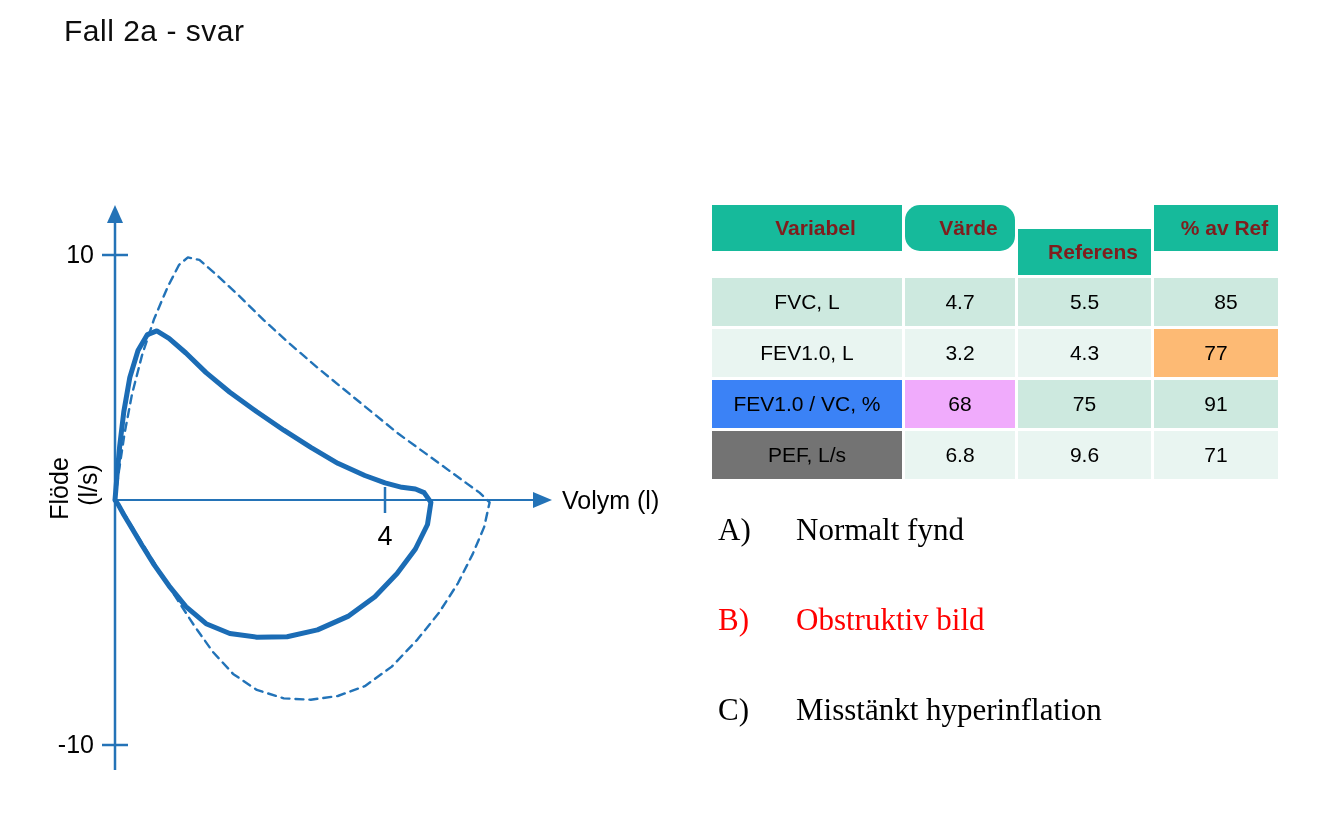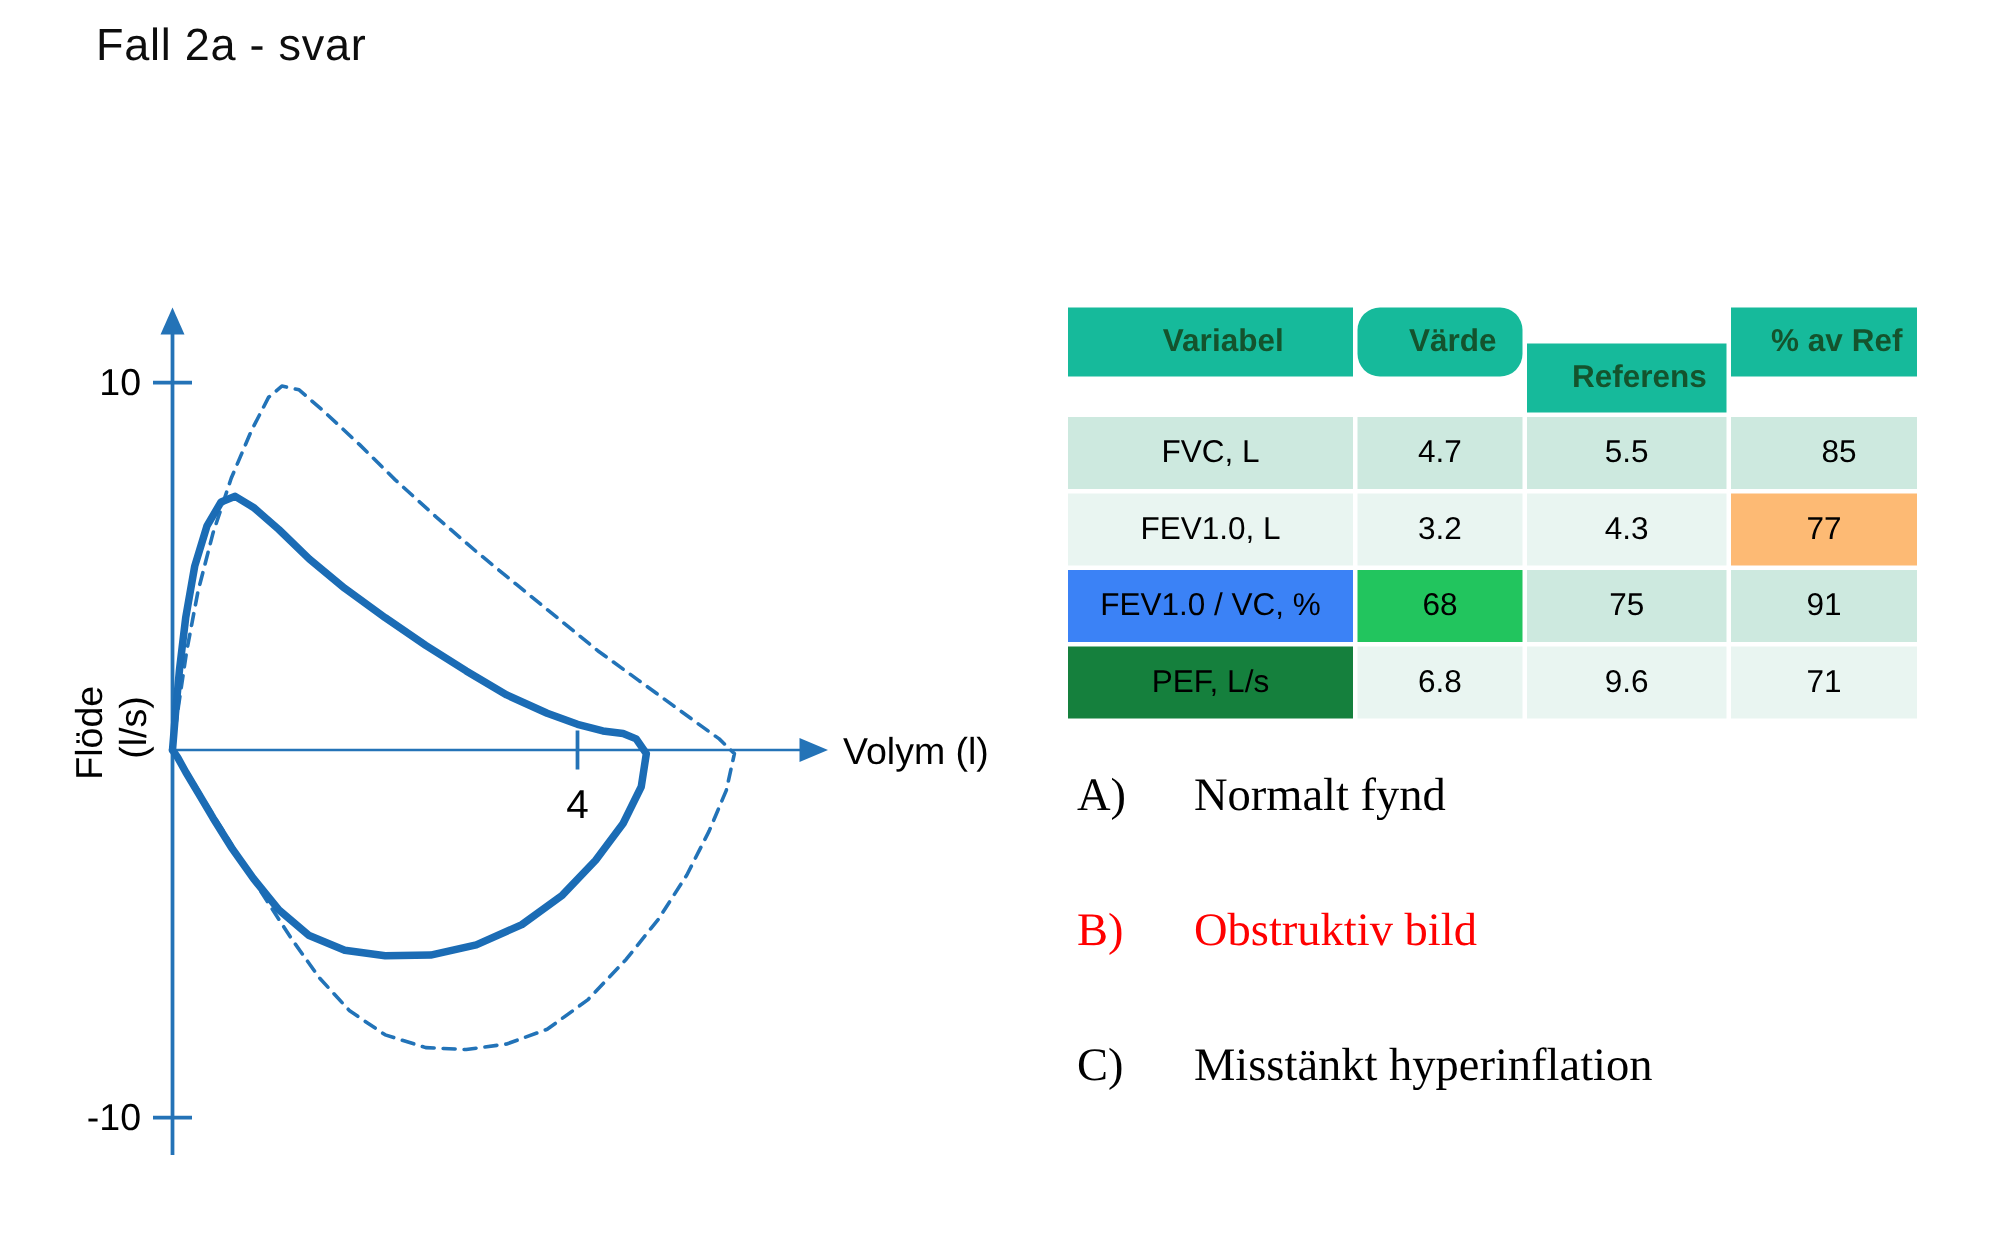--- a/index.html
+++ b/index.html
@@ -5,21 +5,21 @@
   html,body{margin:0;padding:0;background:#fff;}
   .slide{position:relative;width:1334px;height:825px;background:#ffffff;overflow:hidden;
          font-family:"Liberation Sans",sans-serif;}
   .title{position:absolute;left:64px;top:14px;font-size:30px;color:#0d0d0d;letter-spacing:0.5px;}
   .chart-wrap{position:absolute;left:40px;top:195px;width:660px;height:620px;}
   .info-box{position:absolute;left:398px;top:203px;width:212px;border:2px solid #000;
             background:#fff;padding:10px 12px;font-size:21px;line-height:31px;color:#000;}
   .res-table{position:absolute;left:712px;top:205px;display:grid;
              grid-template-columns:190px 110px 133px 124px;gap:3px;}
   .res-table .cell{display:flex;align-items:center;justify-content:center;font-size:21px;color:#000;}
-  .res-table .hcell{height:46px;color:#14532d;font-weight:bold;padding-left:17px;}
+  .res-table .hcell{height:46px;color:#7f1d1d;font-weight:bold;padding-left:17px;}
   .res-table .dcell{height:48px;}
   .options{position:absolute;left:718px;top:508px;width:600px;
            font-family:"Liberation Serif",serif;font-size:31px;color:#000;}
   .option{display:flex;line-height:44px;margin-bottom:46px;}
   .opt-letter{width:78px;flex:0 0 78px;}
   svg text{font-family:"Liberation Sans",sans-serif;}
 </style>
 </head>
 <body>
 
@@ -64,24 +64,24 @@
       <div class="cell hcell" style="background: rgb(22, 186, 155);">% av Ref</div>
       <div class="cell dcell" style="background: rgb(205, 233, 223);">FVC, L</div>
       <div class="cell dcell" style="background: rgb(205, 233, 223);">4.7</div>
       <div class="cell dcell" style="background: rgb(205, 233, 223);">5.5</div>
       <div class="cell dcell" style="background: rgb(205, 233, 223); padding-left: 20px;">85</div>
       <div class="cell dcell" style="background: rgb(233, 245, 241);">FEV1.0, L</div>
       <div class="cell dcell" style="background: rgb(233, 245, 241);">3.2</div>
       <div class="cell dcell" style="background: rgb(233, 245, 241);">4.3</div>
       <div class="cell dcell" style="background: #fdba74;">77</div>
       <div class="cell dcell" style="background: #3b82f6;">FEV1.0 / VC, %</div>
-      <div class="cell dcell" style="background: #22c55e;">68</div>
+      <div class="cell dcell" style="background: #f0abfc;">68</div>
       <div class="cell dcell" style="background: rgb(205, 233, 223);">75</div>
       <div class="cell dcell" style="background: rgb(205, 233, 223);">91</div>
-      <div class="cell dcell" style="background: #15803d;">PEF, L/s</div>
+      <div class="cell dcell" style="background: #737373;">PEF, L/s</div>
       <div class="cell dcell" style="background: rgb(233, 245, 241);">6.8</div>
       <div class="cell dcell" style="background: rgb(233, 245, 241);">9.6</div>
       <div class="cell dcell" style="background: rgb(233, 245, 241);">71</div>
     </div>
 
   <div class="options">
     <div class="option" style="color: rgb(0, 0, 0);">
       <span class="opt-letter">A)</span>
       <span class="opt-text">Normalt fynd</span>
     </div>

